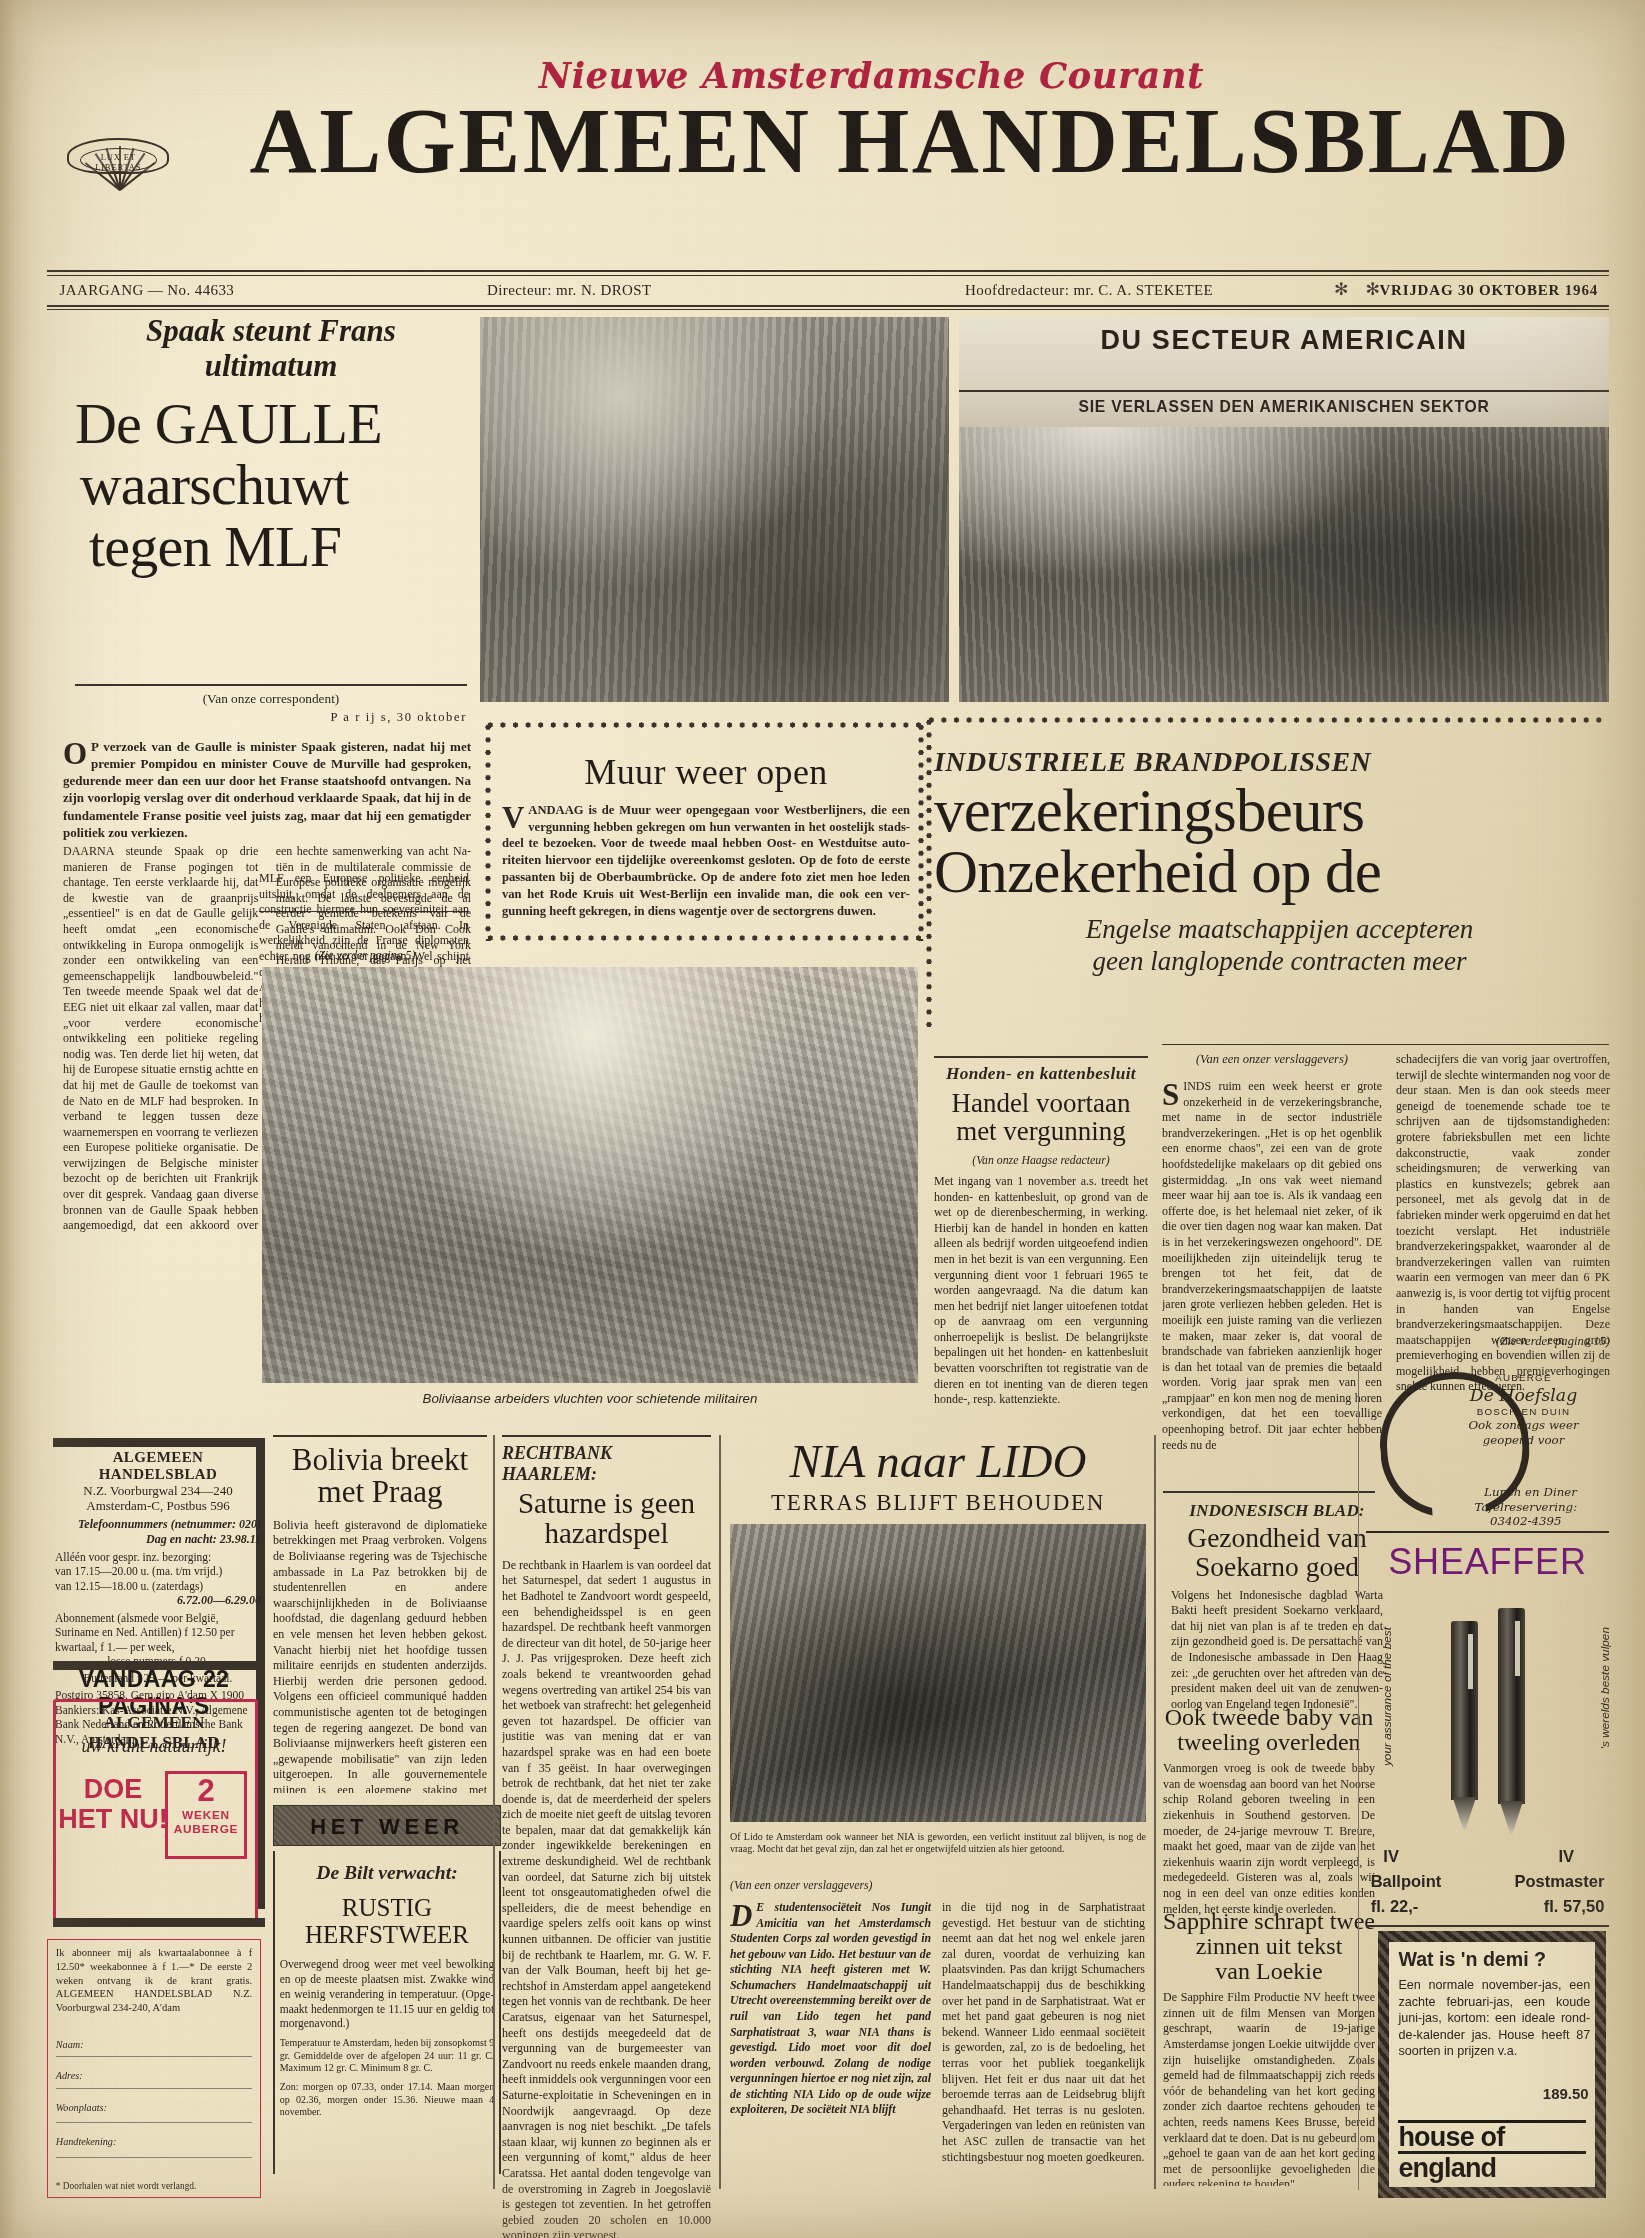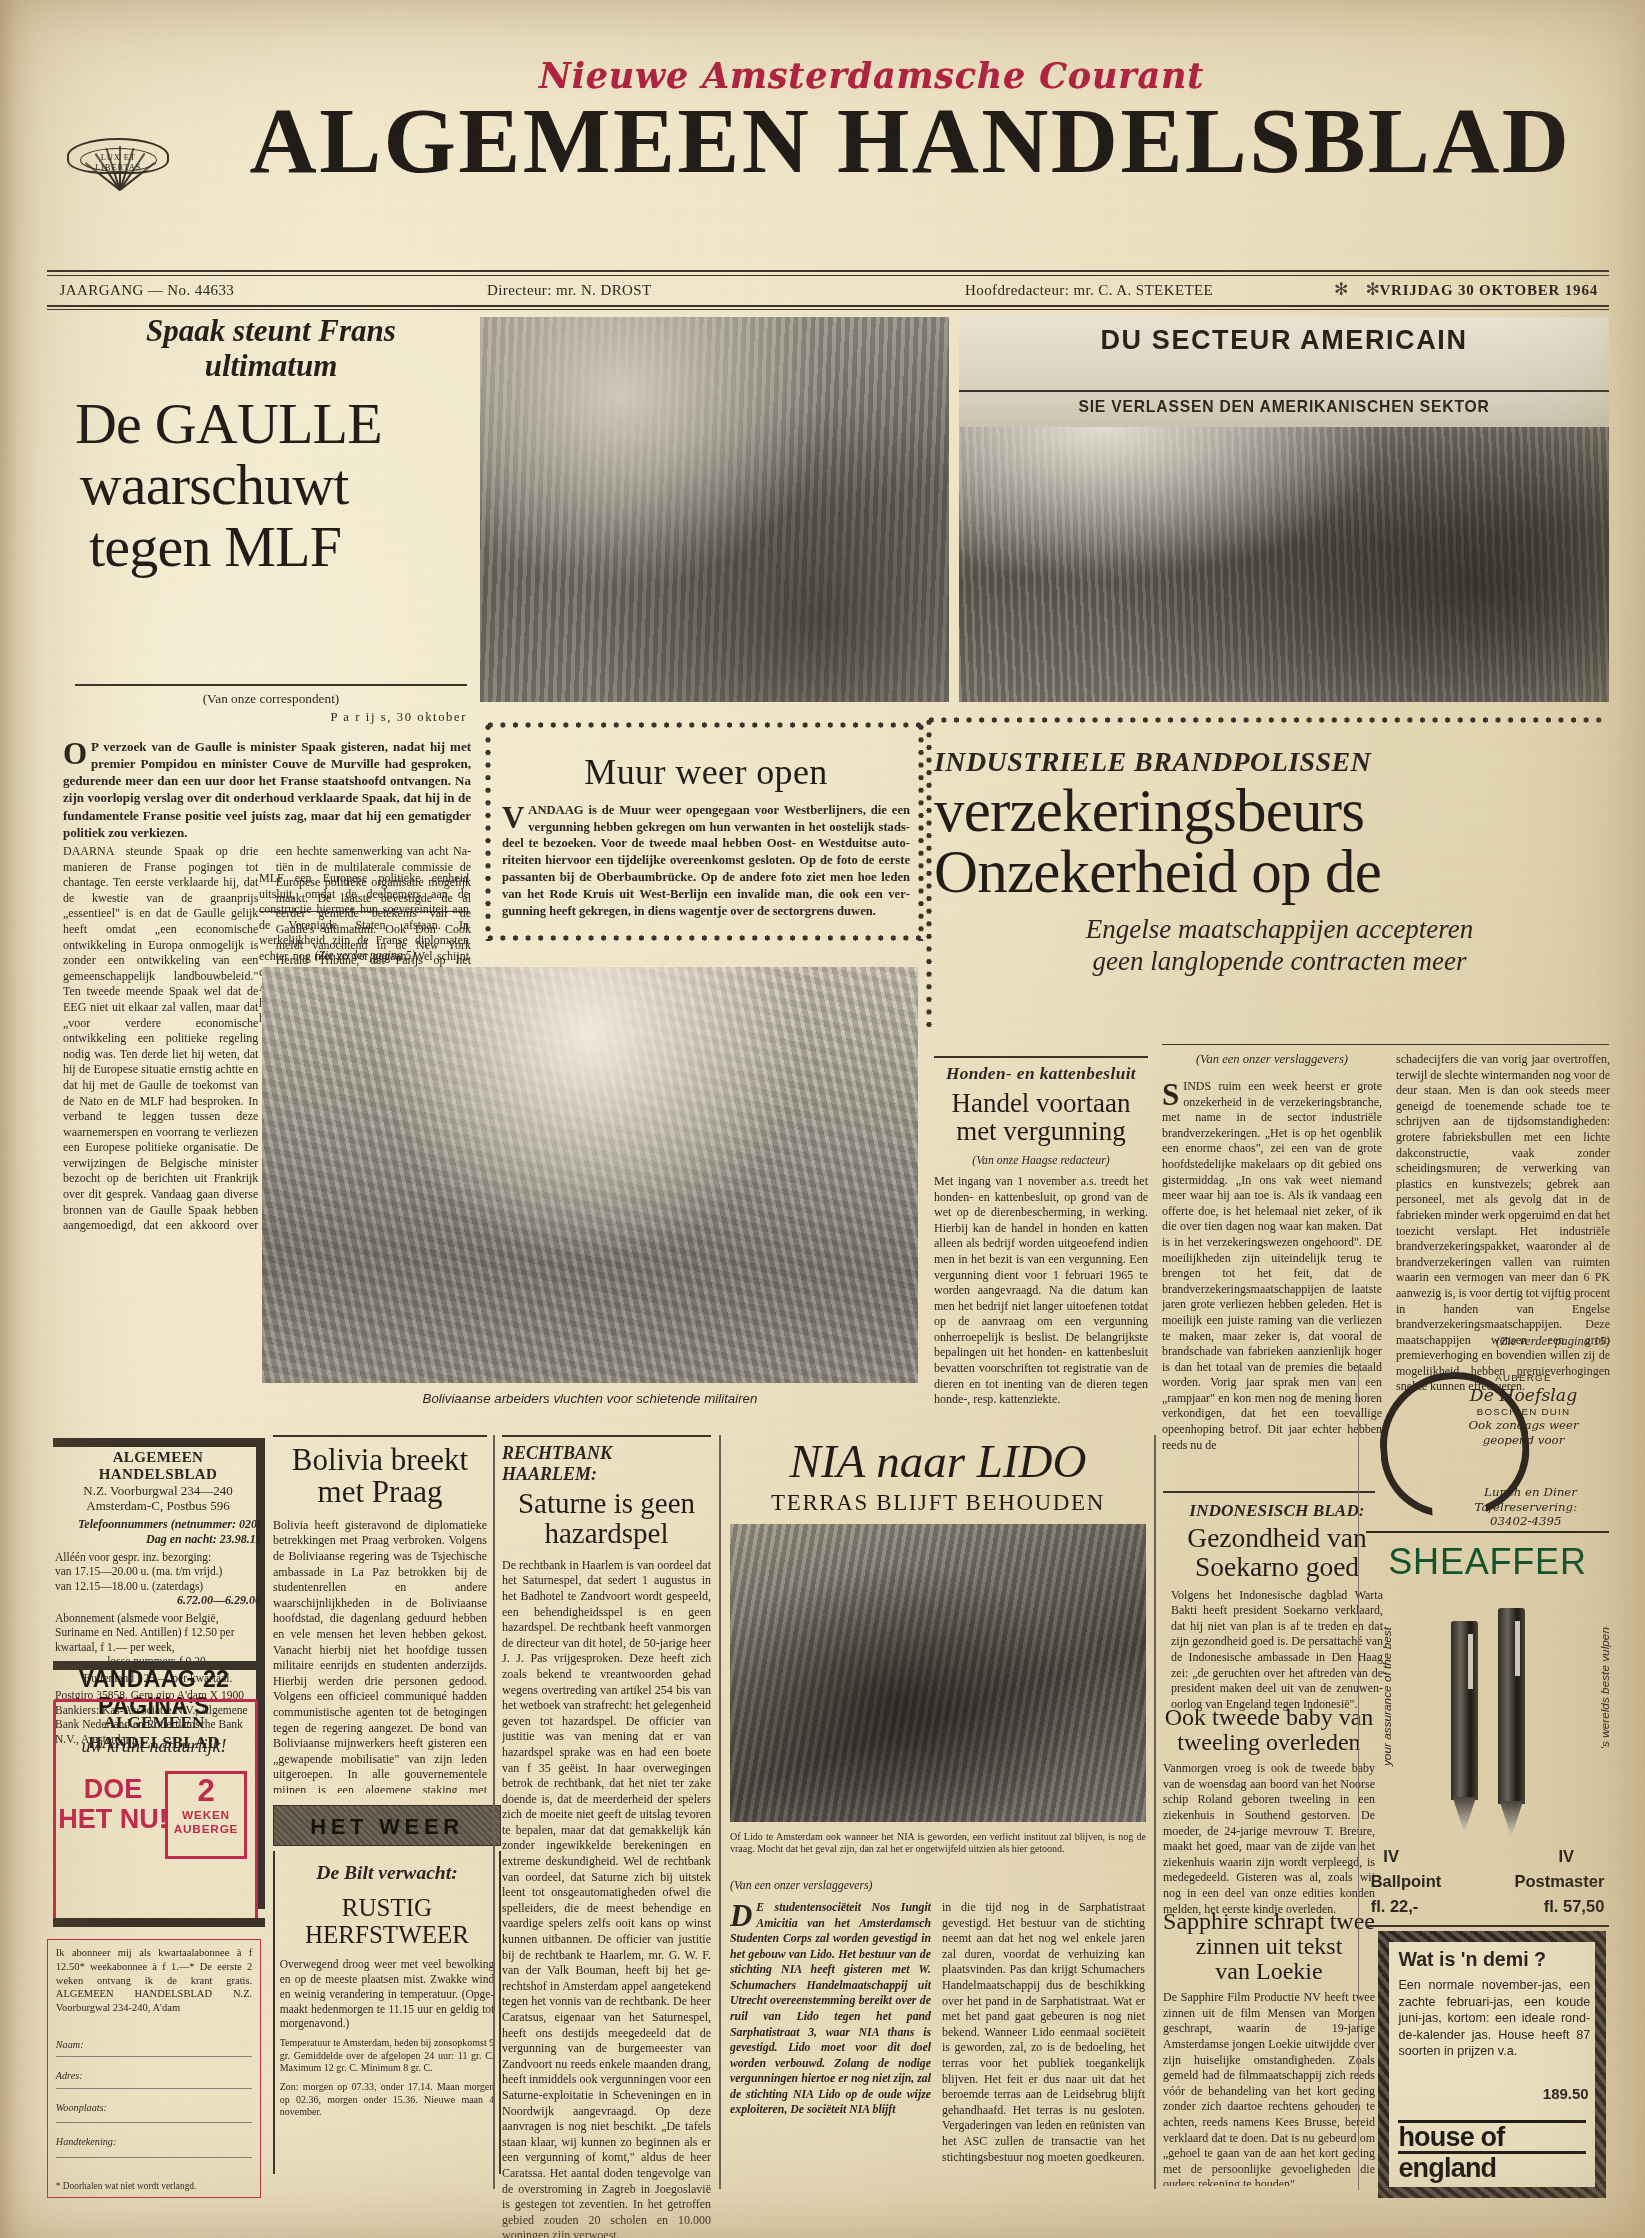--- a/index.html
+++ b/index.html
@@ -170,21 +170,21 @@
 
   
   .blk { position:absolute; }
   .blk .kick2 { font-style:italic; font-weight:bold; font-size:16.5px; text-align:left; }
   .blk .hh { text-align:center; line-height:1.04; }
 
   
   #sheaffer { position:absolute; left:1366px; top:1531px; width:243px; height:392px;
     border-top:2.4px solid #2d271f; }
   #sheaffer .brand { font-family:"Liberation Sans", sans-serif; font-size:36px;
-    letter-spacing:0.8px; text-align:center; margin-top:7.8px; color:#14532d; }
+    letter-spacing:0.8px; text-align:center; margin-top:7.8px; color:#701a75; }
   .pen { position:absolute; width:27px; background:linear-gradient(90deg,#2e2a24 0%,#6b6459 35%,#1d1a16 70%,#4a443c 100%);
     border-radius:3.1px 3.1px 0 0; }
   .pen .nib { position:absolute; left:1.6px; bottom:-33px; width:23.5px; height:36px;
     background:linear-gradient(180deg,#4a443c,#d8d2c0);
     clip-path: polygon(50% 100%, 0 0, 100% 0); }
   .pen .clip { position:absolute; left:17.3px; top:12.6px; width:4.7px; height:55px;
     background:#cfc8b6; }
   #sheaffer .sideL, #sheaffer .sideR { position:absolute; font-family:"Liberation Sans",sans-serif;
     font-style:italic; font-size:11.8px; white-space:nowrap; transform-origin:left top; }
   #sheaffer .pricerow { position:absolute; left:0; width:100%; font-family:"Liberation Sans",sans-serif;

